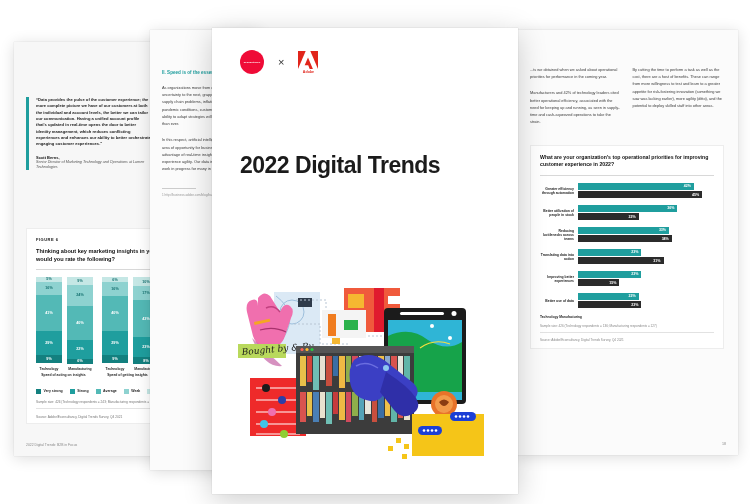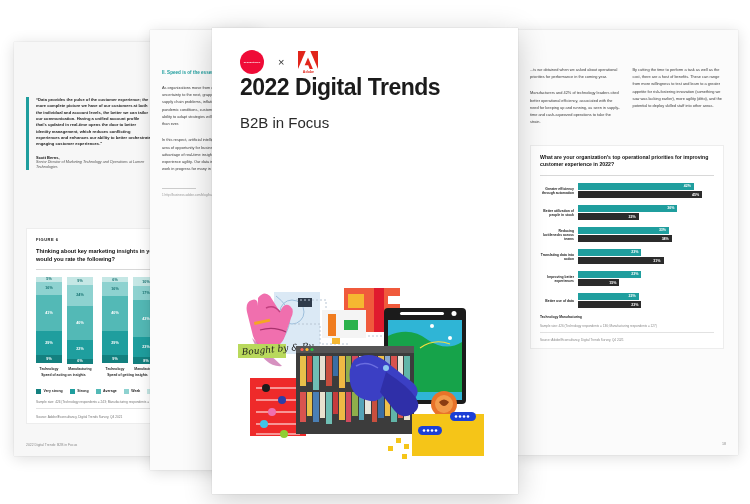--- a/index.html
+++ b/index.html
@@ -133,21 +133,21 @@
   .logos { display: flex; align-items: center; gap: 14px; }
   .ec-logo {
     width: 24px; height: 24px; border-radius: 50%; background: #ef0b37;
     display: flex; align-items: center; justify-content: center;
   }
   .ec-logo span { font-size: 2.4px; color: #fff; font-weight: 700; letter-spacing: .1px; }
   .x-mark { font-size: 11px; color: #333; font-weight: 300; line-height: 1; }
   .adobe-logo { display: flex; flex-direction: column; align-items: center; }
   .adobe-word { font-size: 3.6px; font-weight: 700; color: #e1251b; margin-top: 1px; }
 
-  .cv-title { font-size: 23px; font-weight: 700; color: #1b1b1b; letter-spacing: -.5px; }
+  .cv-title { margin-top: 78px; font-size: 23px; font-weight: 700; color: #1b1b1b; letter-spacing: -.5px; }
   .cv-sub { margin-top: 13px; font-size: 15px; color: #2a2a2a; font-weight: 400; }
 
   .illus { position: absolute; left: 24px; bottom: 26px; width: 258px; height: 182px; }
 </style>
 </head>
 <body>
 
 <div id="stage">
 
   <div class="sheet" id="left-sheet">
@@ -358,21 +358,20 @@
           <svg width="20" height="18" viewBox="0 0 20 18">
             <path d="M12.3 0H20v18L12.3 0z" fill="#e1251b"></path>
             <path d="M7.7 0H0v18L7.7 0z" fill="#e1251b"></path>
             <path d="M10 6.6L14.9 18h-3.2l-1.46-3.7H6.66L10 6.6z" fill="#e1251b"></path>
           </svg>
           <div class="adobe-word">Adobe</div>
         </div>
       </div>
 
       <div class="cv-title">2022 Digital Trends</div>
-      <div class="cv-sub">B2B in Focus</div>
 
       <svg class="illus" viewBox="0 0 258 182">
 
         <g>
           <rect x="38" y="6" width="46" height="62" fill="#dbe9f5"></rect>
           <path d="M40 10 q24 18 6 44" stroke="#9dbfdc" fill="none" stroke-width="1"></path>
           <circle cx="56" cy="26" r="12" fill="none" stroke="#9dbfdc" stroke-width="1"></circle>
           <rect x="62" y="12" width="14" height="9" fill="#2f3b4a"></rect>
           <path d="M60 14 h30 v14 h26 v22 h34" stroke="#b9c6d4" stroke-width="1" fill="none" stroke-dasharray="2 2"></path>
           <path d="M58 38 h26 v20 h30" stroke="#b9c6d4" stroke-width="1" fill="none" stroke-dasharray="2 2"></path>

